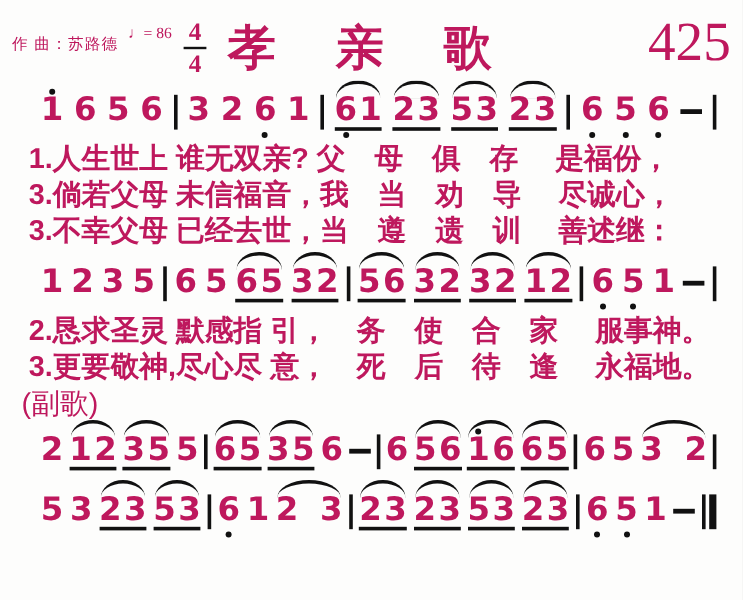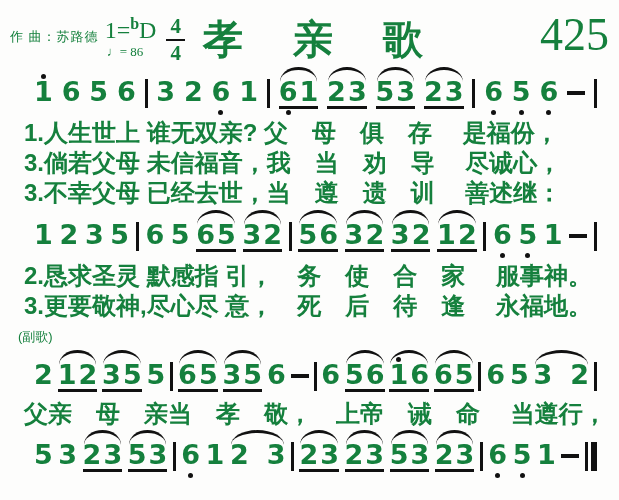--- a/index.html
+++ b/index.html
@@ -1,16 +1,16 @@
 <!DOCTYPE html>
 <html><head>
 <meta charset="utf-8">
 <style>
   html,body{margin:0;padding:0;background:#e8e8e8;}
-  .page{width:619px;height:500px;box-sizing:border-box;background:#fdfdfc;color:#15803d;
+  .page{width:619px;height:500px;box-sizing:border-box;background:#fdfdfc;color:#be185d;
         padding:8px 10px 4px 10px;overflow:hidden;font-family:"Liberation Sans",sans-serif;}
   
   .header{display:flex;align-items:flex-start;height:58px;margin-bottom:2px;}
   .composer{font-size:13px;margin-top:20px;white-space:pre;letter-spacing:1px;}
   .keyblock{margin-left:6px;margin-top:10px;font-family:"Liberation Serif",serif;line-height:1;}
   .keyline{font-size:24px;white-space:nowrap;}
   .flat{display:inline-block;position:relative;top:-9px;font-size:16px;font-weight:700;}
   .tempoline{font-size:13px;margin-top:3px;margin-left:2px;white-space:pre;}
   .timesig{display:flex;flex-direction:column;align-items:center;margin:8px 0 0 10px;
            font-family:"Liberation Serif",serif;font-size:21px;font-weight:700;line-height:1;}
@@ -33,31 +33,30 @@
   .dash{width:18px;height:4px;background:#111;margin-top:22px;}
   .grp{position:relative;display:flex;}
   .slur{position:absolute;left:1px;right:1px;top:-2px;height:12px;
         border-top:3px solid #111;border-radius:50% 50% 0 0/100% 100% 0 0;}
   .grp.ul::after{content:'';position:absolute;left:0;right:0;top:37px;height:3px;background:#111;}
   .gnotes{display:flex;gap:2px;}
   .grp.wide .gnotes{gap:18px;}
   
   .lyr{font-size:24px;line-height:30px;white-space:pre;margin:0;padding-left:14px;font-weight:bold;}
   .vblock{margin:2px 0 4px 0;}
-  .chlabel{font-size:13px;padding-left:8px;margin:2px 0 0 0;line-height:24px;}
+  .chlabel{font-size:24px;padding-left:8px;margin:2px 0 0 0;line-height:24px;}
 </style>
 </head>
 <body>
 
 <div class="page">
 
   <div class="header">
     <div class="composer">作 曲：苏路德</div>
     <div class="keyblock">
-      <div class="keyline"><span>1=</span><span class="flat">b</span><span>D</span></div>
       <div class="tempoline"><span>♩</span><span>= 86</span></div>
     </div>
     <div class="timesig">
       <span class="tt">4</span>
       <span class="tb">4</span>
     </div>
     <div class="title">孝 亲 歌</div>
     <div class="number">425</div>
   </div>
 
@@ -490,21 +489,20 @@
           </span>
           <span class="nt">
             <i class="du"></i>
             <b>2</b>
             <i class="dd"></i>
           </span>
         </span>
       </span>
       <span class="bar"></span>
     </div>
-  <p class="lyr">父亲　母　亲当　孝　敬，　上帝　诫　命　 当遵行，</p>
 
   <div class="music">
       <span class="nt">
         <i class="du"></i>
         <b>5</b>
         <i class="dd"></i>
       </span>
       <span class="nt">
         <i class="du"></i>
         <b>3</b>

